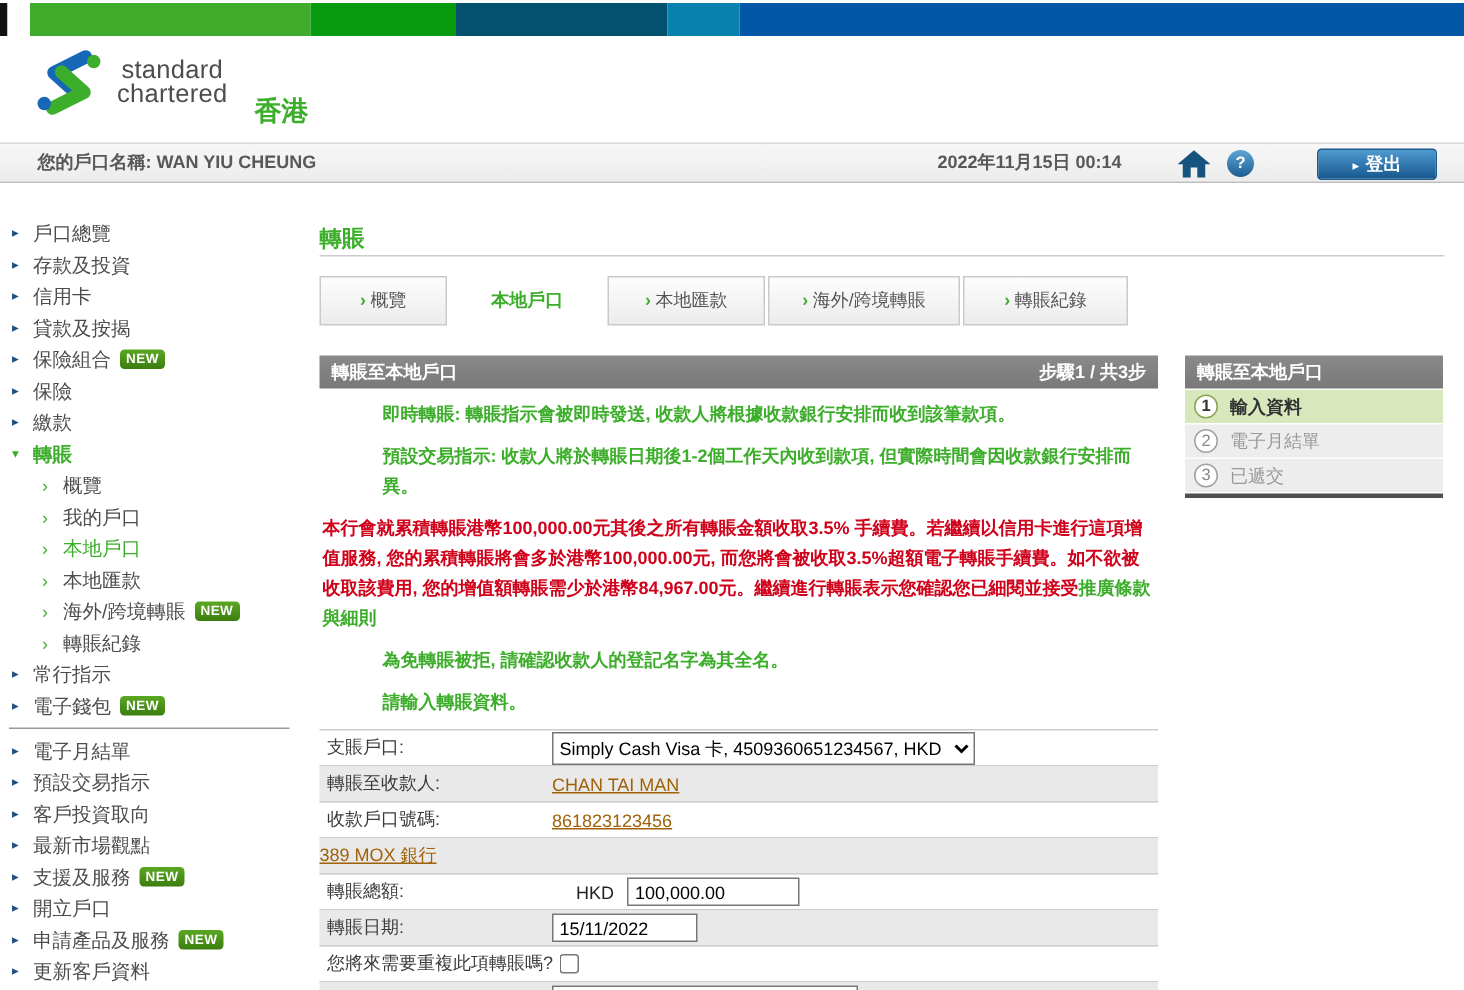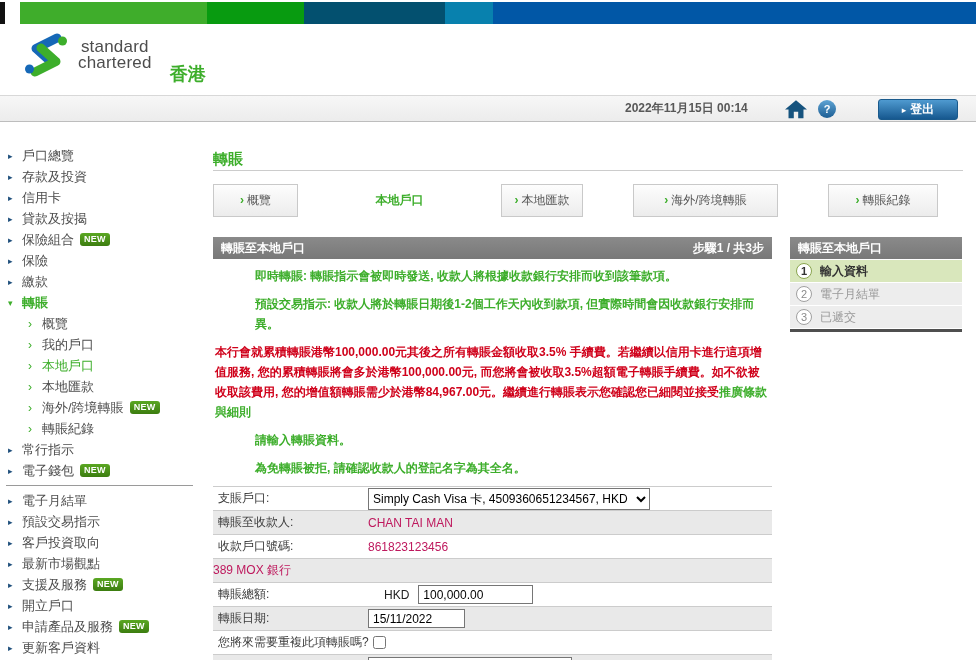--- a/index.html
+++ b/index.html
@@ -42,40 +42,40 @@
   .s-item.active .s-label { color:#3dae2b; }
   .new-badge { display:inline-block; margin-left:6px; padding:0 4px; height:13px; line-height:13px;
                background:linear-gradient(#5aa722,#3c7d10); border-radius:3px; color:#fff;
                font-size:9px; font-weight:bold; letter-spacing:.3px; }
   .s-divider { height:1px; background:#9a9a9a; margin:4px 12px 4px 6px; }
 
   
   .page-title { position:absolute; top:150px; left:213px; font-size:15px; font-weight:bold; color:#3dae2b; }
   .title-rule { position:absolute; top:170px; left:213px; width:750px; height:1px; background:#ccc; }
 
-  .tabs { position:absolute; top:184px; left:213px; display:flex;gap:48px; }
+  .tabs { position:absolute; top:184px; left:213px; display:flex; }
   .tab { height:33px; margin-right:2px; border:1px solid #c9c9c9; background:linear-gradient(#fdfdfd,#ececec);
          font-size:12px; color:#555; text-align:center; line-height:31px; cursor:pointer; white-space:nowrap; }
   .tab .chev { color:#3dae2b; margin-right:3px; font-weight:bold; }
   .tab.active { border:none; background:#fff; height:48px; color:#3dae2b; font-weight:bold; line-height:33px; }
 
   .main-col { position:absolute; top:237px; left:213px; width:559px; }
   .panel-hd { height:22px; background:linear-gradient(#8a8a8a,#787878); color:#fff; font-size:12px; font-weight:bold;
               display:flex; align-items:center; justify-content:space-between; padding:0 8px; }
   .notes { padding:7px 2px 0 2px; }
   .notes p { font-size:12px; font-weight:bold; line-height:20px; margin-bottom:8px; }
   .note-green { color:#3dae2b;padding-left:40px; }
   .note-red { color:#d0021b; }
   .note-red a { color:#3dae2b; text-decoration:none; cursor:pointer; }
 
   .form-table { border-top:1px solid #ccc; margin-top:2px; }
   .f-row { display:flex; align-items:center; height:24px; border-bottom:1px solid #ccc; font-size:12px; }
   .f-row.alt { background:#e9e9e9; }
   .f-row .lbl { width:155px; padding-left:5px; color:#3b3b3b; flex:0 0 auto; }
-  .f-row .val { color:#be185d; }
+  .f-row .val { color:#a16207;text-decoration:underline; }
   select.acct-select { width:282px; height:22px; font-size:12px; font-family:inherit; border:1px solid #767676; background:#fff; }
   input.txt { height:19px; border:1px solid #767676; font-size:12px; font-family:inherit; padding:0 4px; background:#fff; }
   .amt-cur { margin-right:9px; color:#222;margin-left:16px; }
   input.chk { width:13px; height:13px; cursor:pointer; }
   .table-bottom { height:3px; background:#4f4f4f; }
 
   
   .steps-box { position:absolute; top:237px; left:790px; width:172px; }
   .steps-hd { height:22px; background:linear-gradient(#8a8a8a,#787878); color:#fff; font-size:12px; font-weight:bold;
               display:flex; align-items:center; padding:0 8px; }
@@ -109,20 +109,21 @@
       <circle cx="5.5" cy="37" r="4.5" fill="#1668B7"></circle>
     </svg>
     <div class="logo-text">
       <div>standard</div>
       <div>chartered</div>
     </div>
     <div class="region">香港</div>
   </div>
 
   <div class="topbar">
+    <span class="acct">您的戶口名稱: WAN YIU CHEUNG</span>
     <span class="dt">2022年11月15日 00:14</span>
     <svg class="home-btn" viewBox="0 0 20 17">
       <path d="M10 0 L0 8.5 H3.2 V16.5 H8 V10.5 H12 V16.5 H16.8 V8.5 H20 Z" fill="#16537E"></path>
     </svg>
     <div class="help-btn">?</div>
     <div class="logout-btn"><span class="arr">▸</span><span>登出</span></div>
   </div>
 
   <div class="sidebar">
     <div class="s-item">
@@ -231,37 +232,37 @@
         <span class="s-label">ATM海外交易設定</span>
       </div>
   </div>
 
   <div class="page-title">轉賬</div>
   <div class="title-rule"></div>
 
   <div class="tabs">
     <div class="tab" style="width:85px"><span class="chev">›</span><span>概覽</span></div>
     <div class="tab active" style="width:103px"><span>本地戶口</span></div>
-    <div class="tab" style="width:82px"><span class="chev">›</span><span>本地匯款</span></div>
-    <div class="tab" style="width:145px"><span class="chev">›</span><span>海外/跨境轉賬</span></div>
+    <div class="tab" style="width:105px"><span class="chev">›</span><span>本地匯款</span></div>
+    <div class="tab" style="width:128px"><span class="chev">›</span><span>海外/跨境轉賬</span></div>
     <div class="tab" style="width:110px"><span class="chev">›</span><span>轉賬紀錄</span></div>
   </div>
 
   <div class="main-col">
     <div class="panel-hd">
       <span>轉賬至本地戶口</span>
       <span>步驟1 / 共3步</span>
     </div>
 
     <div class="notes">
       <p class="note-green">即時轉賬: 轉賬指示會被即時發送, 收款人將根據收款銀行安排而收到該筆款項。</p>
       <p class="note-green">預設交易指示: 收款人將於轉賬日期後1-2個工作天內收到款項, 但實際時間會因收款銀行安排而異。</p>
       <p class="note-red"><span>本行會就累積轉賬港幣100,000.00元其後之所有轉賬金額收取3.5% 手續費。若繼續以信用卡進行這項增值服務, 您的累積轉賬將會多於港幣100,000.00元, 而您將會被收取3.5%超額電子轉賬手續費。如不欲被收取該費用, 您的增值額轉賬需少於港幣84,967.00元。繼續進行轉賬表示您確認您已細閱並接受</span><a>推廣條款與細則</a></p>
+      <p class="note-green">為免轉賬被拒, 請確認收款人的登記名字為其全名。</p>
       <p class="note-green">請輸入轉賬資料。</p>
-      <p class="note-green">為免轉賬被拒, 請確認收款人的登記名字為其全名。</p>
     </div>
 
     <div class="form-table">
       <div class="f-row">
         <span class="lbl">支賬戶口:</span>
         <select class="acct-select">
           <option>Simply Cash Visa 卡, 4509360651234567, HKD</option>
         </select>
       </div>
       <div class="f-row alt">

